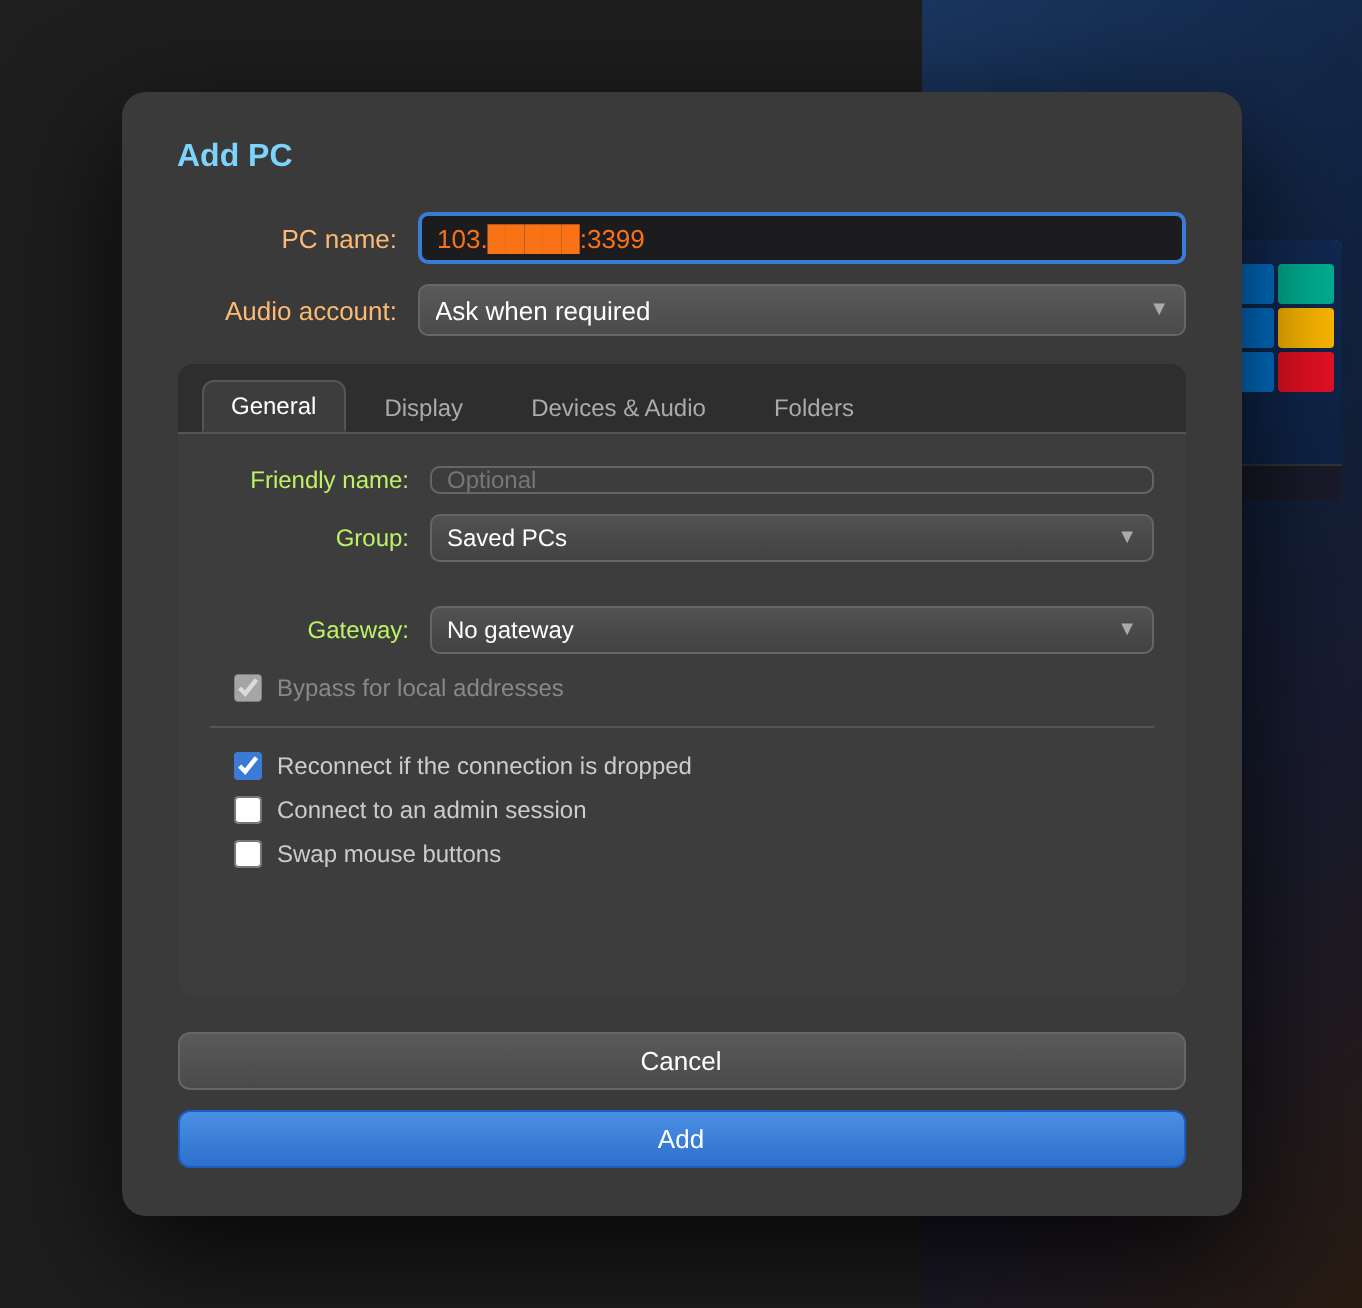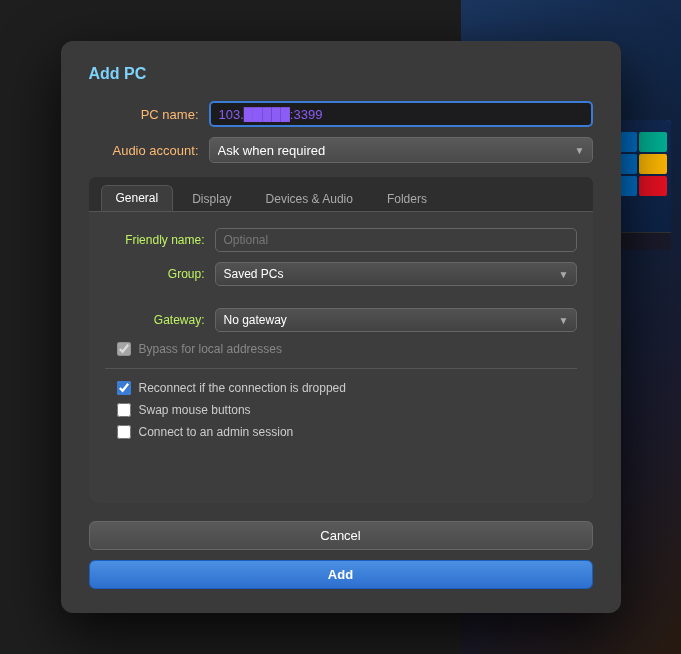--- a/index.html
+++ b/index.html
@@ -115,21 +115,21 @@
       min-width: 110px;
       margin-right: 10px;
     }
 
     .form-input {
       flex: 1;
       height: 26px;
       background: #1c1c1e;
       border: 2px solid #3a7bd5;
       border-radius: 5px;
-      color: #8b5cf6;
+      color: #f97316;
       font-size: 13px;
       padding: 0 8px;
       outline: none;
     }
 
     .select-wrapper {
       flex: 1;
       position: relative;
     }
 
@@ -204,21 +204,21 @@
     .inner-label {
       color: #bef264;
       font-size: 12px;
       text-align: right;
       min-width: 100px;
       margin-right: 10px;
     }
 
     .inner-input {
       flex: 1;
-      height: 24px;
+      height: 14px;
       background: transparent;
       border: 1px solid #666;
       border-radius: 5px;
       color: #888888;
       font-size: 12px;
       padding: 0 8px;
       outline: none;
     }
 
     .inner-input::placeholder {
@@ -307,21 +307,21 @@
       cursor: pointer;
     }
 
     .btn-add {
       padding: 6px 22px;
       background: linear-gradient(180deg, #4a90e2 0%, #2e6fcf 100%);
       border: 1px solid #1a5fbf;
       border-radius: 6px;
       color: #ffffff;
       font-size: 13px;
-      font-weight: 700;
+      font-weight: 400;
       cursor: pointer;
     }
   </style>
 </head>
 <body>
 
 <div class="bg-blur"></div>
 
 <div class="win-thumb">
   <div style="width:100%;height:112px;background:linear-gradient(135deg,#1a3366 0%,#0d2244 100%);position:relative;">
@@ -413,26 +413,26 @@
 
       <div class="separator"></div>
 
       <div class="checkbox-row">
         <input type="checkbox" checked="" style="">
         <span class="checkbox-label">Reconnect if the connection is dropped</span>
       </div>
 
       <div class="checkbox-row">
         <input type="checkbox" style="">
-        <span class="checkbox-label">Swap mouse buttons</span>
+        <span class="checkbox-label">Connect to an admin session</span>
       </div>
 
       <div class="checkbox-row">
         <input type="checkbox" style="">
-        <span class="checkbox-label">Connect to an admin session</span>
+        <span class="checkbox-label">Swap mouse buttons</span>
       </div>
 
       <div style="height: 40px;"></div>
     </div>
   </div>
 
   <div class="dialog-footer">
     <button class="btn-cancel">Cancel</button>
     <button class="btn-add">Add</button>
   </div>

